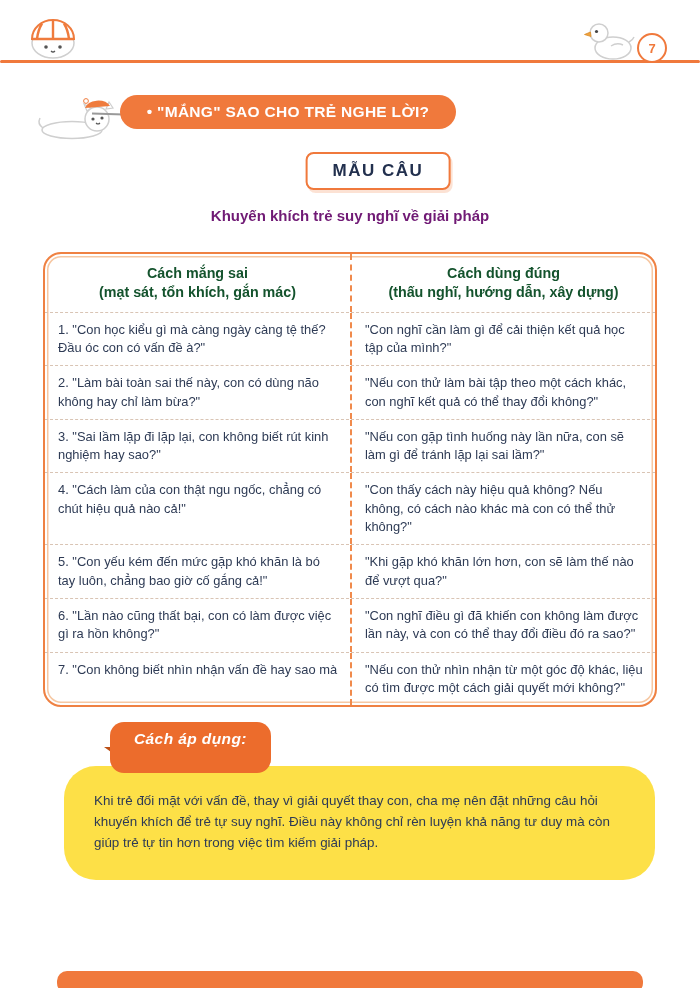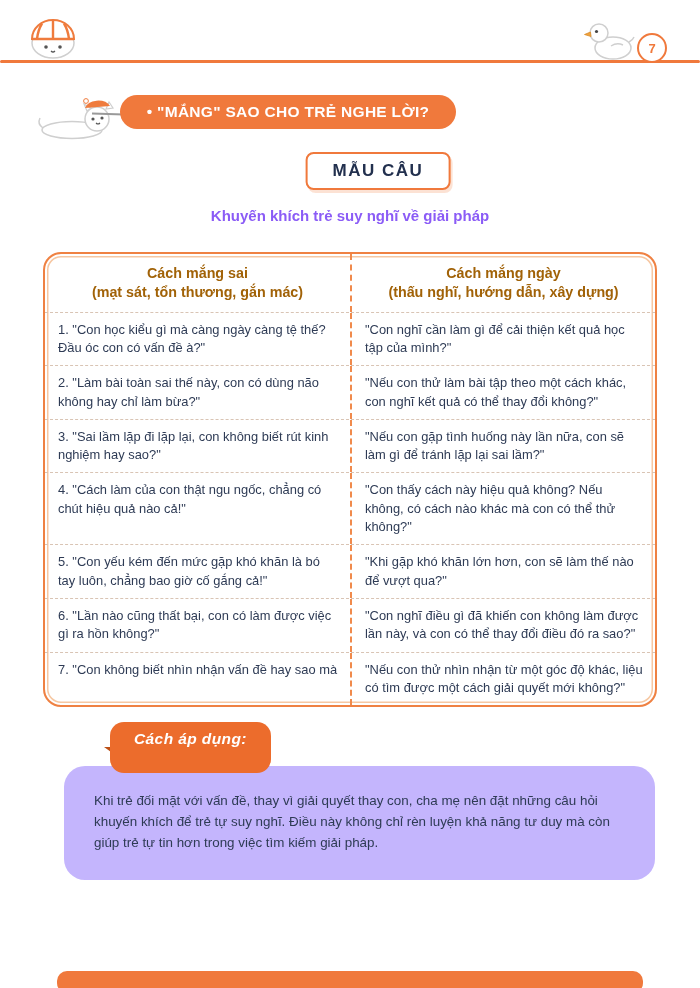--- a/index.html
+++ b/index.html
@@ -25,44 +25,44 @@
     display:flex;align-items:center;justify-content:center;letter-spacing:0.3px;padding:0 22px;
   }
   .section-label{
     position:absolute;top:152px;left:50%;transform:translateX(-50%);
     border:2.5px solid #f0793c;border-radius:8px;background:#fff;
     padding:7px 25px;font-size:17px;font-weight:bold;color:#22304e;letter-spacing:1.5px;
     box-shadow:2px 3px 0 rgba(240,121,60,0.22);white-space:nowrap;margin-left:28px;
   }
   .subtitle{
     position:absolute;top:207px;left:0;width:100%;text-align:center;
-    color:#8b5cf6;font-weight:bold;font-size:15px;
+    color:#701a75;font-weight:bold;font-size:15px;
   }
   .phrase-table{
     position:absolute;left:43px;top:252px;width:614px;box-sizing:border-box;
     border:2.5px solid #ef8142;border-radius:18px;background:#fff;overflow:hidden;
     box-shadow:inset 0 0 0 2px #ffffff, inset 0 0 0 3.5px #f6c7a2;
   }
   .trow{display:flex;align-items:stretch;}
   .trow + .trow{border-top:1.5px dashed #d9c4b4;}
   .tcell{width:50%;box-sizing:border-box;padding:8px 12px 8px 13px;font-size:12.9px;line-height:1.42;color:#2e3b55;}
   .tcell.rcol{border-left:2px dashed #f08a4c;}
-  .thead .tcell{text-align:center;font-weight:bold;color:#a16207;font-size:14.3px;line-height:1.35;padding:10px 8px 9px;}
+  .thead .tcell{text-align:center;font-weight:bold;color:#14532d;font-size:14.3px;line-height:1.35;padding:10px 8px 9px;}
   .apply-fold{
     position:absolute;left:104px;top:747px;width:24px;height:17px;background:#bc4f15;
     clip-path:polygon(0 0,100% 0,100% 100%);z-index:1;
   }
   .apply-ribbon{
     position:absolute;left:110px;top:722px;background:#ec6c2c;color:#fff;
     font-weight:bold;font-style:italic;font-size:15.5px;letter-spacing:0.4px;
     padding:8px 24px 25px;border-radius:14px;z-index:2;
   }
   .apply-box{
     position:absolute;left:64px;top:766px;width:591px;min-height:114px;box-sizing:border-box;
-    background:#c4b5fd;border-radius:21px;padding:25px 30px;color:#2e3b55;
+    background:#fde047;border-radius:32px;padding:25px 30px;color:#2e3b55;
     font-size:13.4px;line-height:1.55;z-index:0;
   }
   .apply-box p{margin:0;}
   .bottom-bar{position:absolute;left:57px;top:971px;width:586px;height:22px;background:#f0793c;border-radius:10px;}
   svg{display:block;}
 </style>
 </head>
 <body>
 
 <div>
@@ -121,24 +121,24 @@
   <div class="section-label">
     <span>MẪU CÂU</span>
   </div>
 
   <div class="subtitle">Khuyến khích trẻ suy nghĩ về giải pháp</div>
 
   <div class="phrase-table">
     <div class="trow thead">
       <div class="tcell lcol">
         <div>Cách mắng sai</div>
-        <div>(mạt sát, tổn thương, gắn mác)</div>
+        <div>(mạt sát, tổn khích, gắn mác)</div>
       </div>
       <div class="tcell rcol">
-        <div>Cách mắng ngày</div>
+        <div>Cách dùng đúng</div>
         <div>(thấu nghĩ, hướng dẫn, xây dựng)</div>
       </div>
     </div>
 
     <div class="trow">
       <div class="tcell lcol">1. "Con học kiểu gì mà càng ngày càng tệ thế? Đầu óc con có vấn đề à?"</div>
       <div class="tcell rcol">"Con nghĩ cần làm gì để cải thiện kết quả học tập của mình?"</div>
     </div>
     <div class="trow">
       <div class="tcell lcol">2. "Làm bài toàn sai thế này, con có dùng não không hay chỉ làm bừa?"</div>

